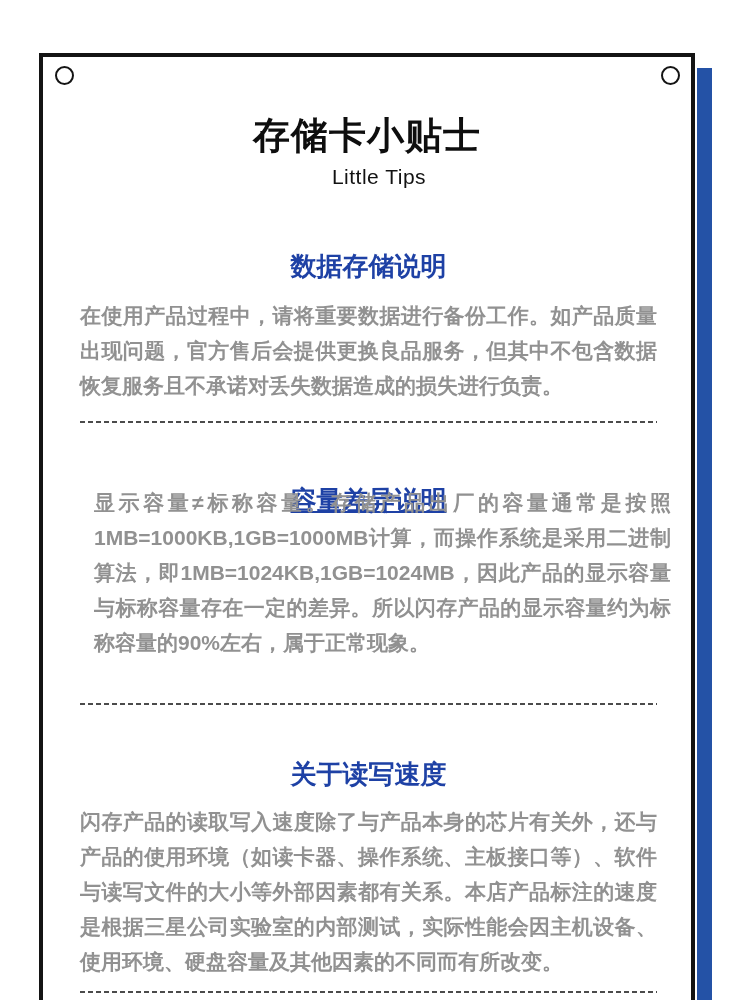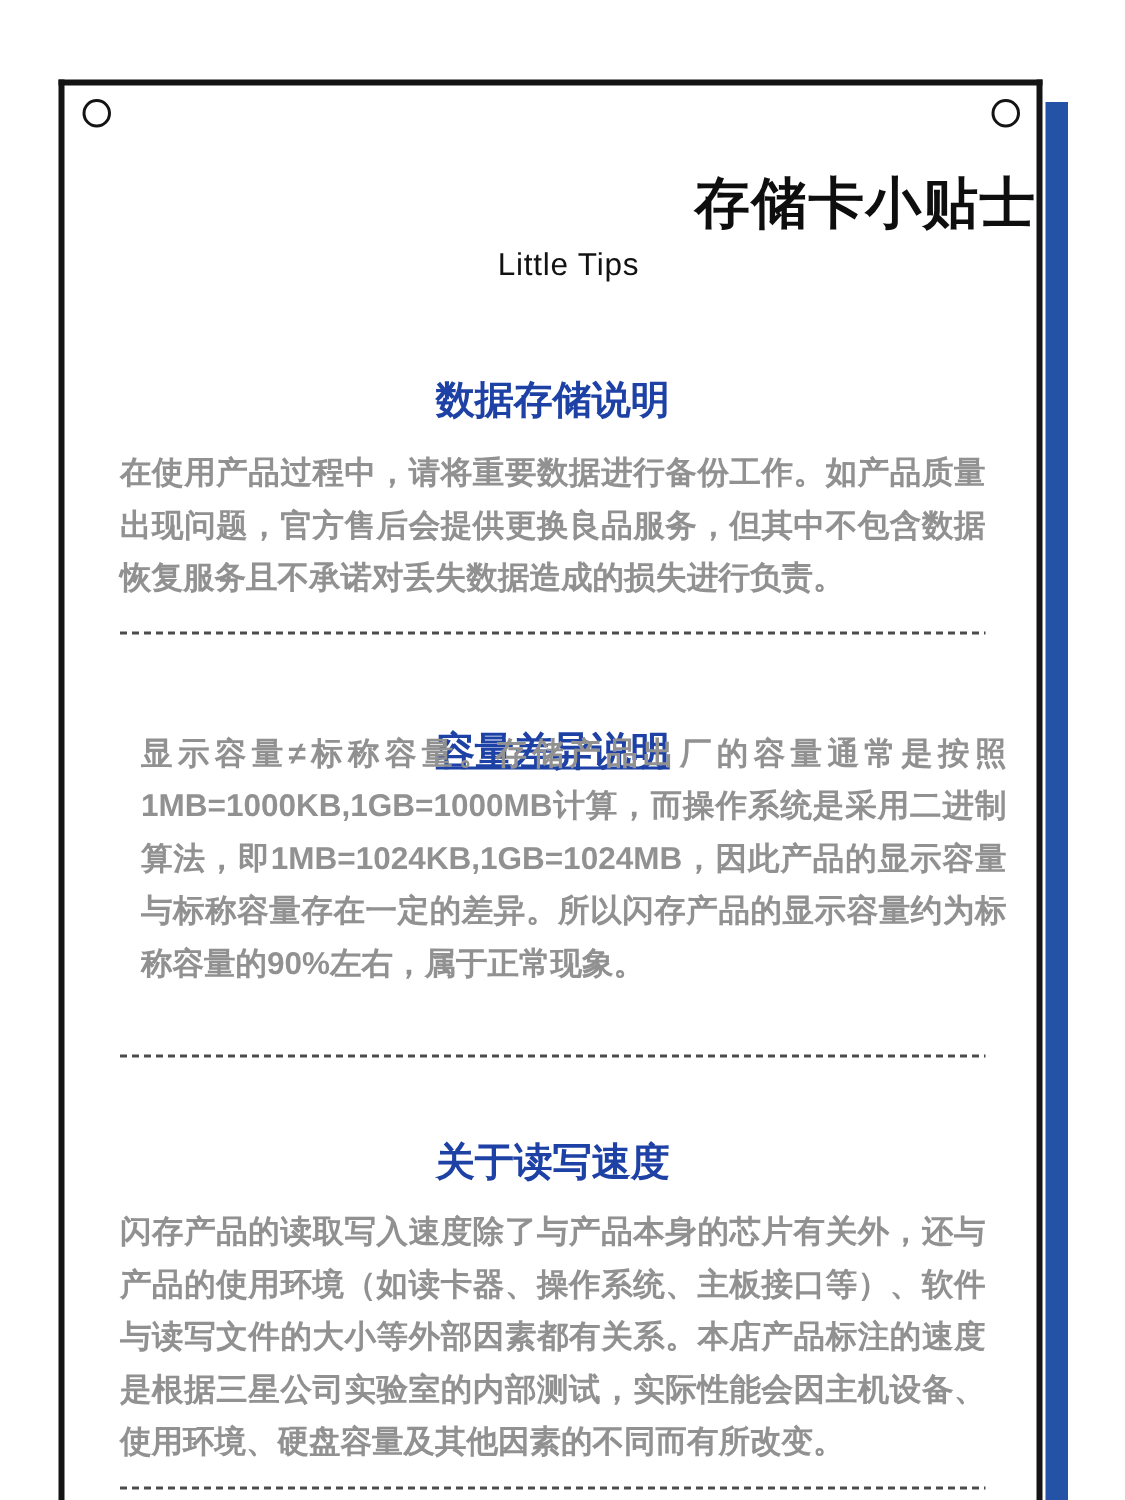--- a/index.html
+++ b/index.html
@@ -26,21 +26,21 @@
     position: absolute; top: 66px;
     width: 15px; height: 15px;
     border: 2.5px solid var(--ink-black, #141414);
     border-radius: 50%;
     background: #ffffff;
   }
   .hole-left  { left: 55px; }
   .hole-right { left: 661px; }
   .title {
     position: absolute; left: 43px; top: 112px; width: 648px;
-    margin: 0; text-align: right;
+    margin: 0; text-align: center;
     font-size: 37px; line-height: 48px; font-weight: 700;
     color: #0e0e0e; letter-spacing: 1px;
   }
   .subtitle {
     position: absolute; left: 43px; top: 164px; width: 648px;
     text-align: center;
     font-size: 21px; line-height: 25px; font-weight: 500;
     color: #121212; letter-spacing: 0.5px; margin-left: 12px;
   }
   .sec-heading {

